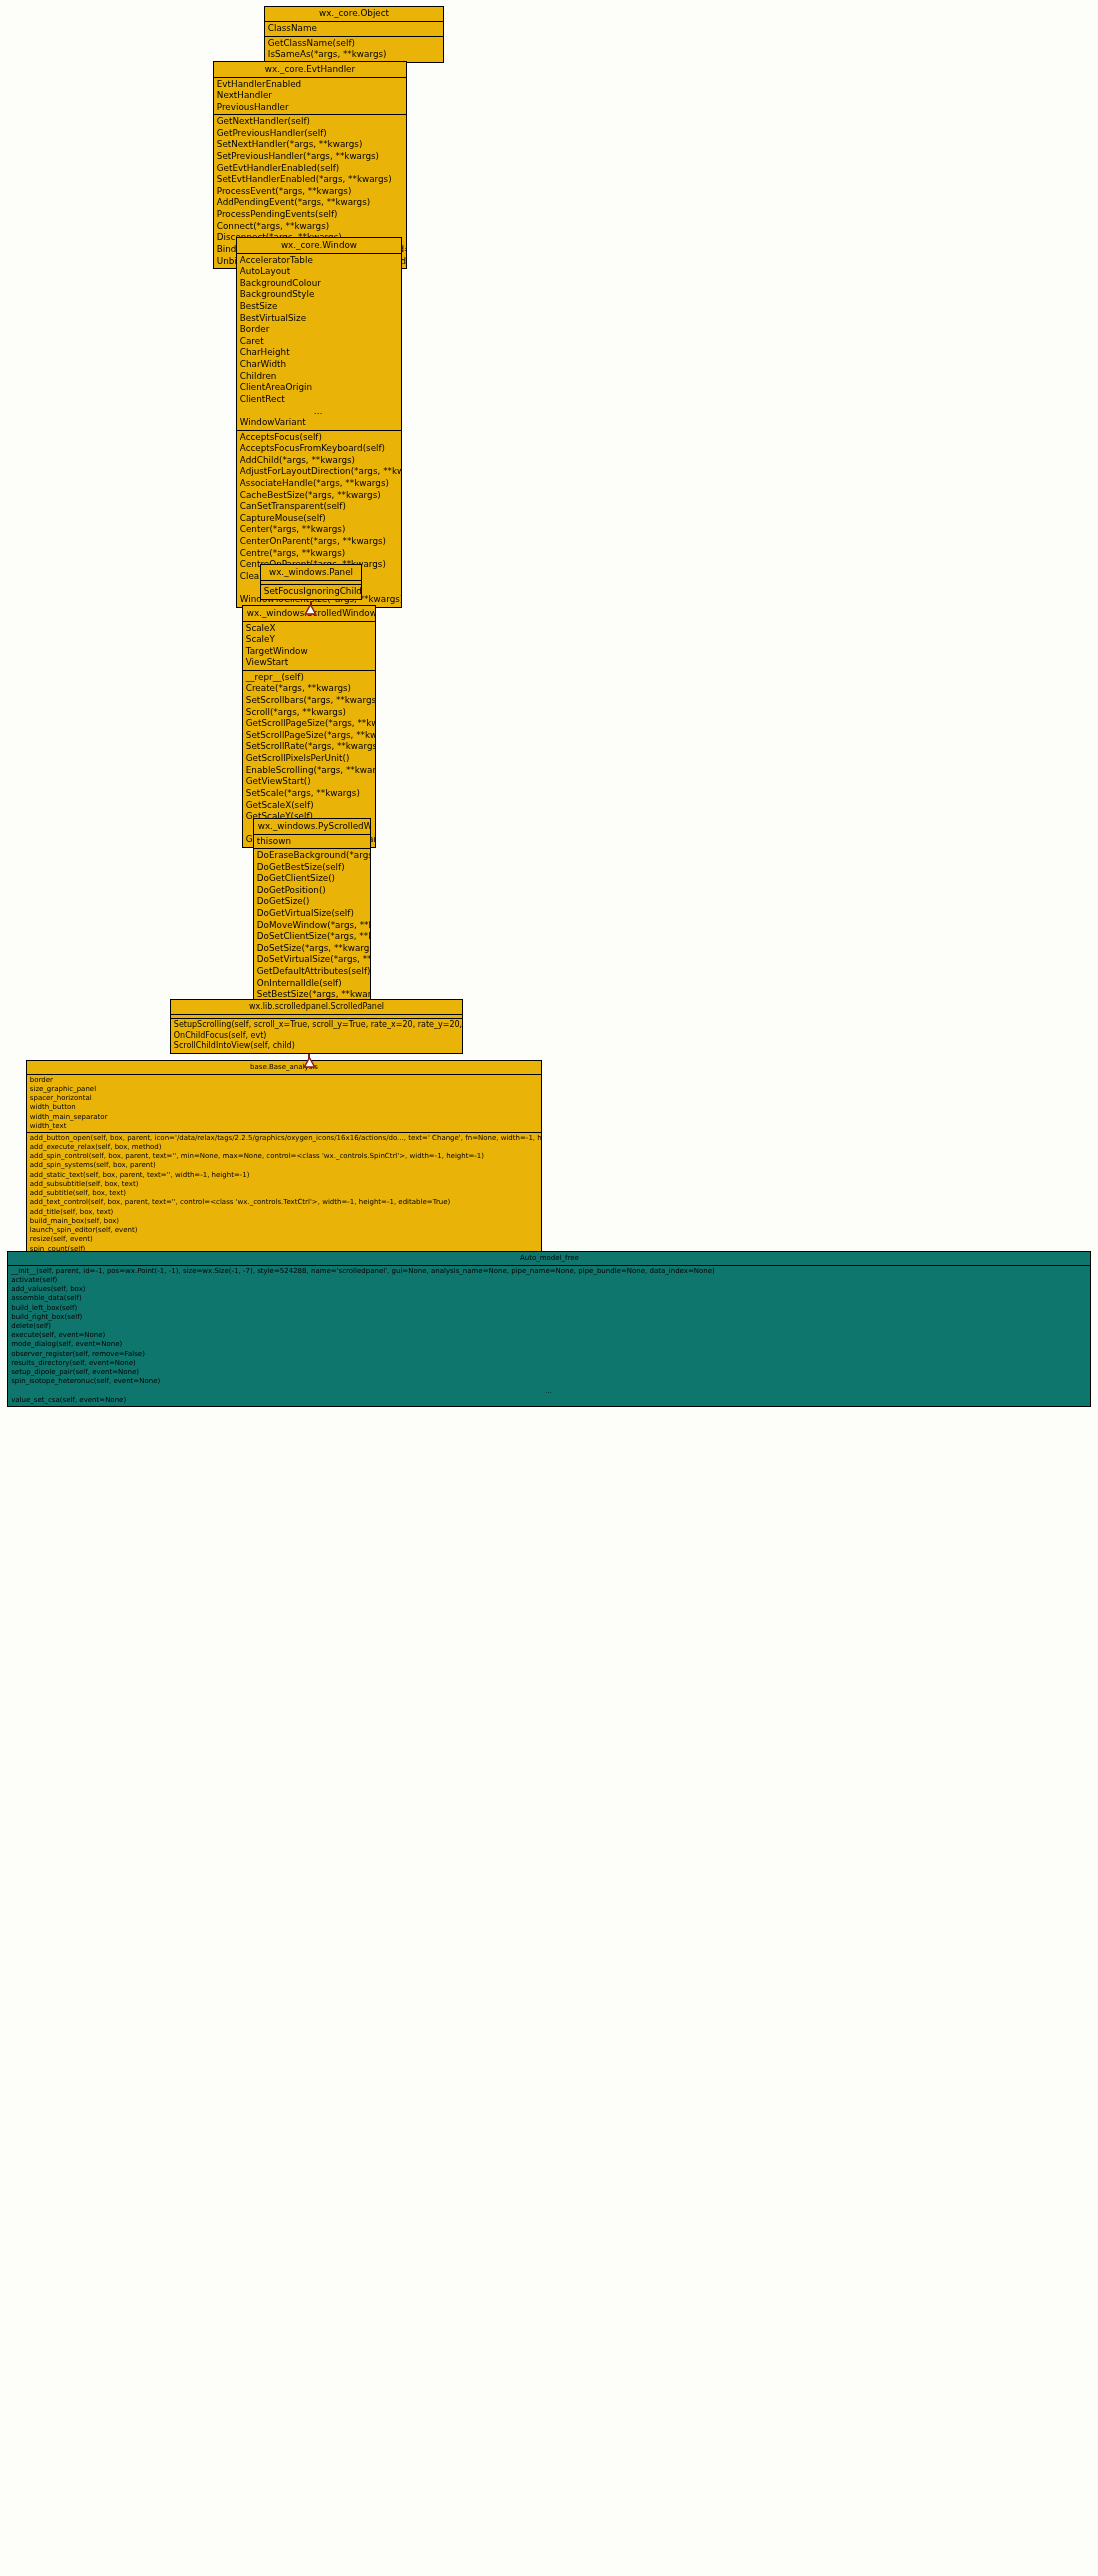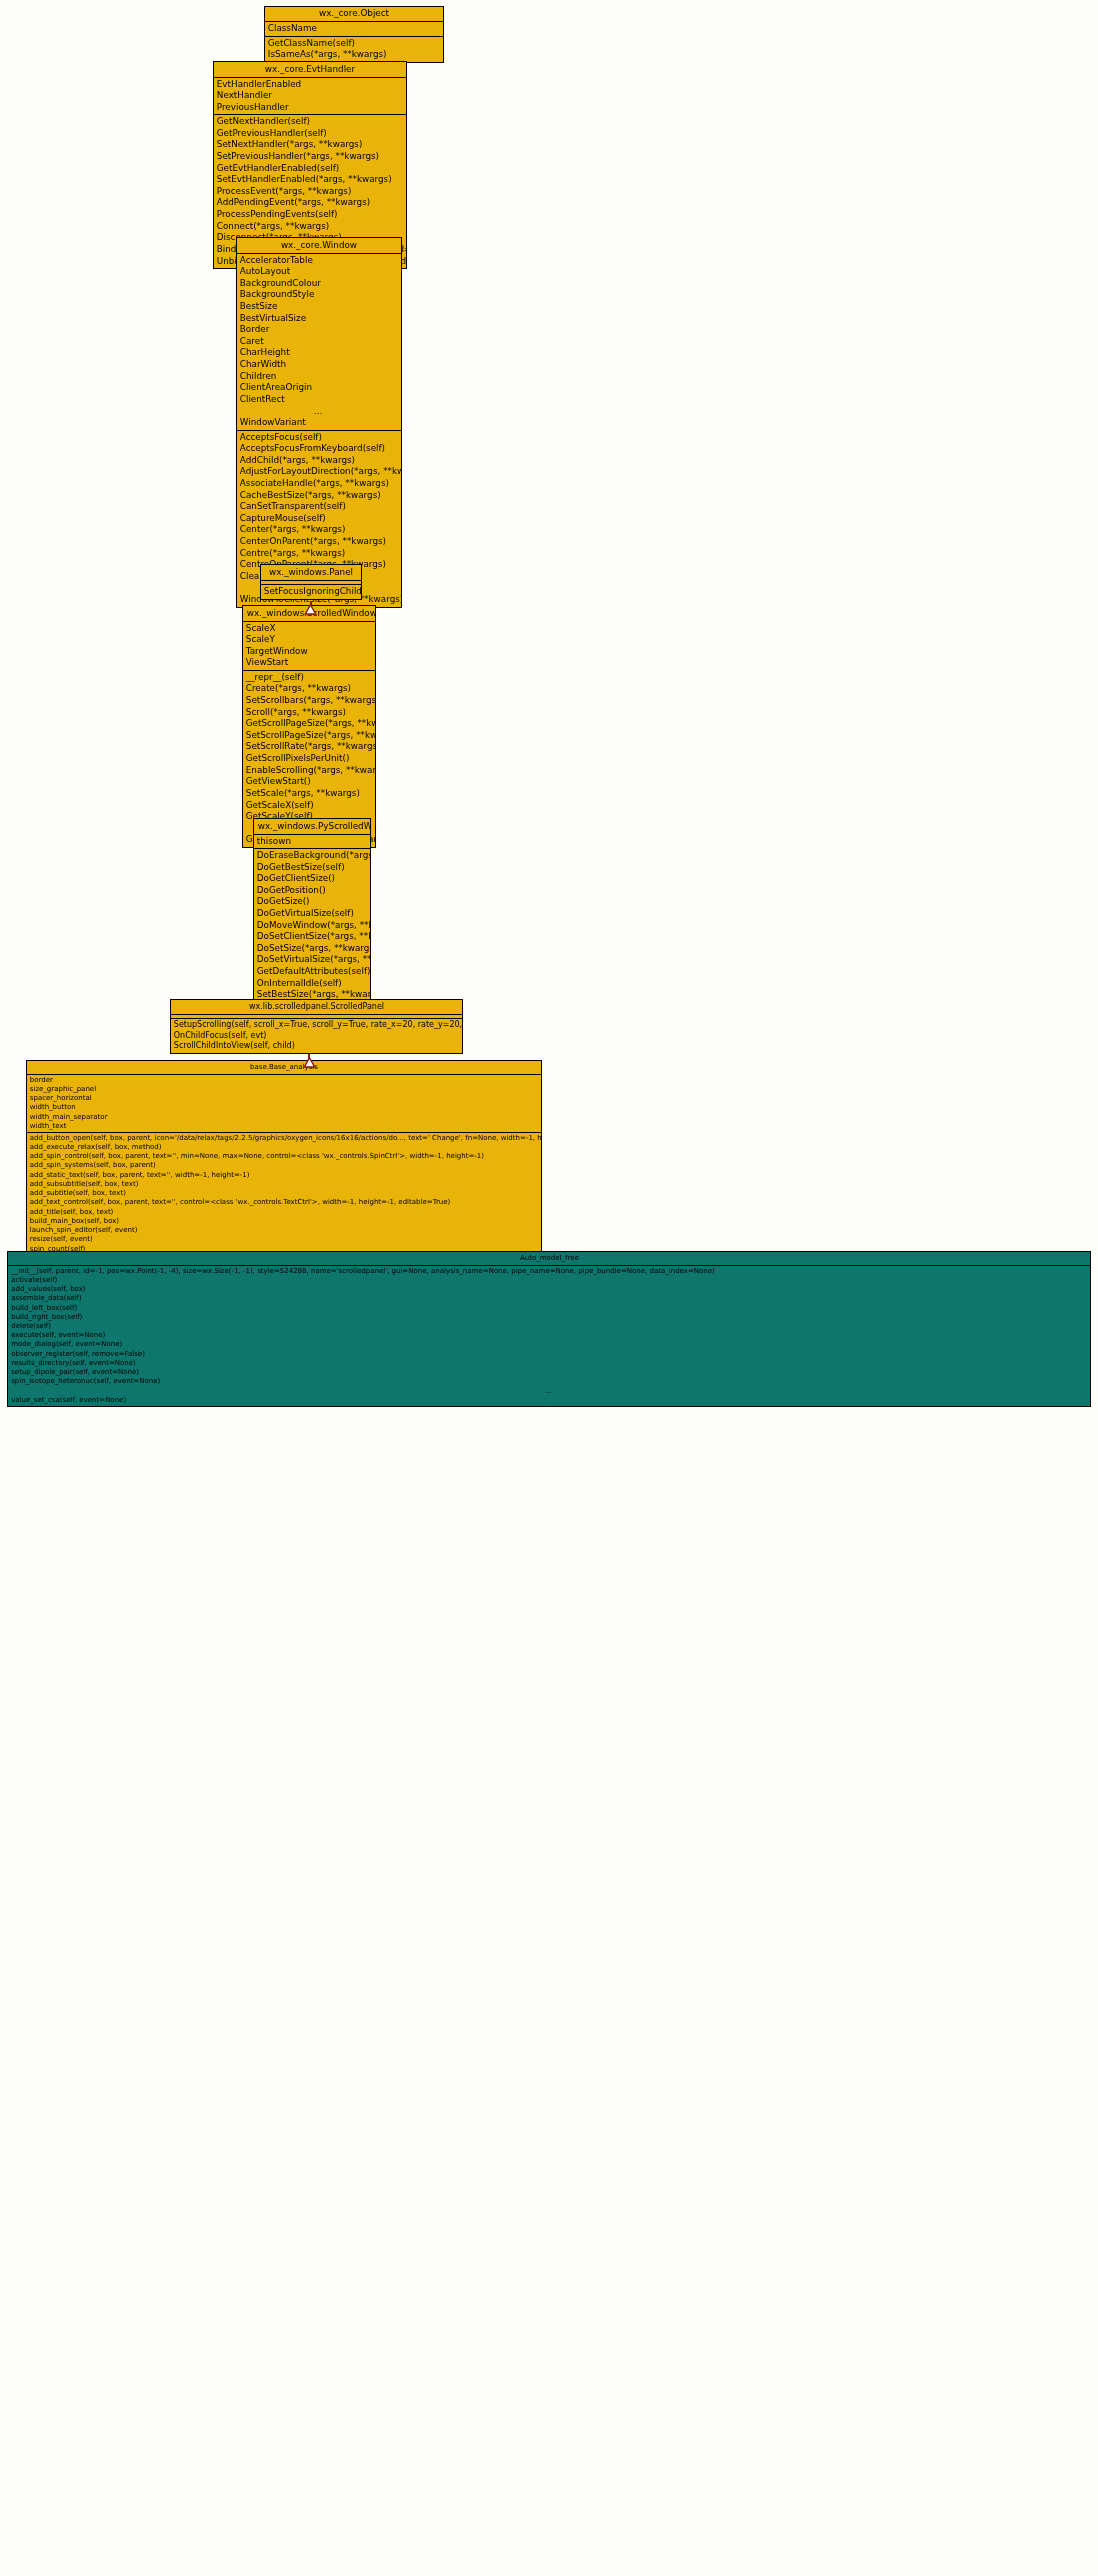--- a/index.html
+++ b/index.html
@@ -248,21 +248,21 @@
       <div class="uml-row">resize(self, event)</div>
       <div class="uml-row">spin_count(self)</div>
       <div class="uml-row">update_spin_count(self)</div>
     </div>
   </div>
 
   <div class="uml-class pink fs-7" style="left:7.4px; top:1251px; width:1084px;">
     <div class="uml-title">Auto_model_free</div>
     <div class="uml-attrs empty" style="height:0; border-bottom:0;"></div>
     <div class="uml-methods">
-      <div class="uml-row">__init__(self, parent, id=-1, pos=wx.Point(-1, -4), size=wx.Size(-1, -1), style=524288, name='scrolledpanel', gui=None, analysis_name=None, pipe_name=None, pipe_bundle=None, data_index=None)</div>
+      <div class="uml-row">__init__(self, parent, id=-1, pos=wx.Point(-1, -1), size=wx.Size(-1, -7), style=524288, name='scrolledpanel', gui=None, analysis_name=None, pipe_name=None, pipe_bundle=None, data_index=None)</div>
       <div class="uml-row">activate(self)</div>
       <div class="uml-row">add_values(self, box)</div>
       <div class="uml-row">assemble_data(self)</div>
       <div class="uml-row">build_left_box(self)</div>
       <div class="uml-row">build_right_box(self)</div>
       <div class="uml-row">delete(self)</div>
       <div class="uml-row">execute(self, event=None)</div>
       <div class="uml-row">mode_dialog(self, event=None)</div>
       <div class="uml-row">observer_register(self, remove=False)</div>
       <div class="uml-row">results_directory(self, event=None)</div>

